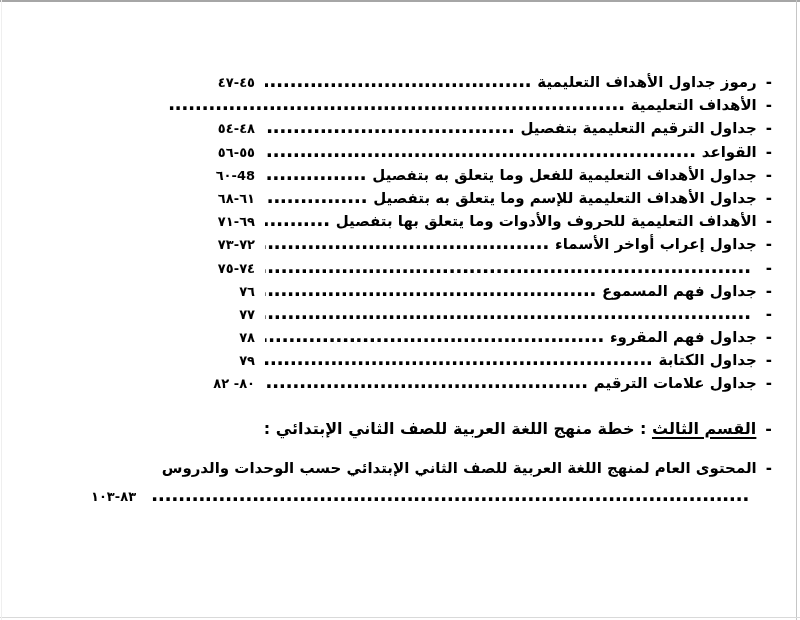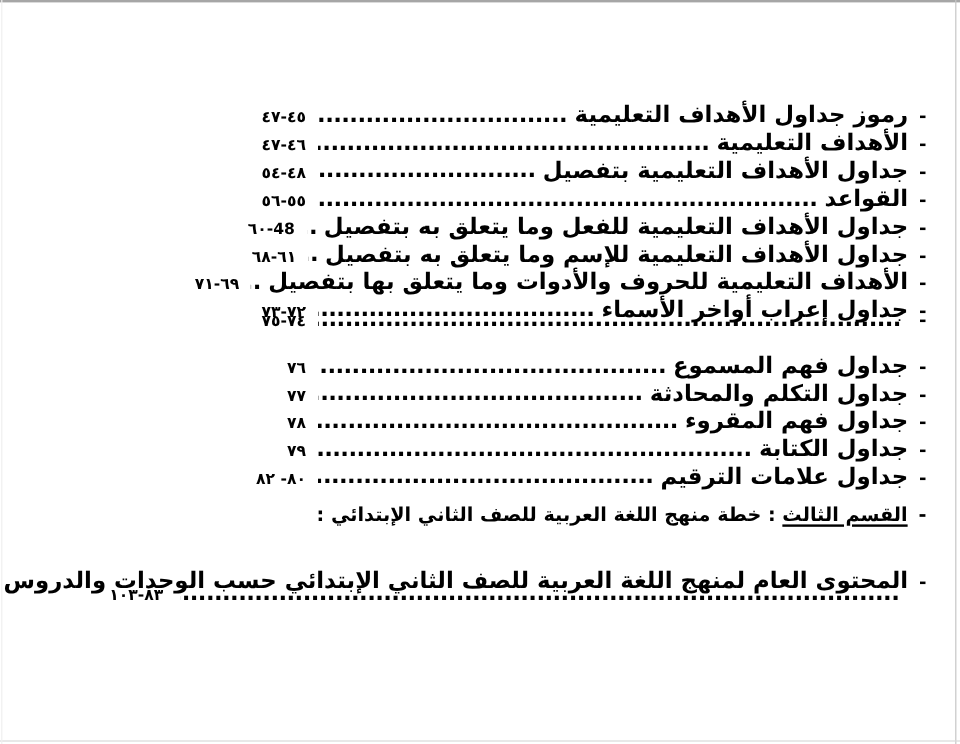--- a/index.html
+++ b/index.html
@@ -38,22 +38,21 @@
     line-height: 23.2px;
     white-space: nowrap;
   }
   .bullet {
     flex: 0 0 auto;
     font-size: 15px;
     margin-left: 9px;
   }
   .title {
     flex: 0 0 auto;
-    font-size: 19px;
-    margin-top: 16px;
+    font-size: 15px;
   }
   .leader {
     flex: 1 1 0;
     min-width: 8px;
     overflow: hidden;
     margin: 0 6px;
     white-space: nowrap;
   }
   .leader::after {
     content: "........................................................................................................................................................";
@@ -134,25 +133,24 @@
       <div class="toc-row">
         <span class="bullet">-</span>
         <span class="title">رموز جداول الأهداف التعليمية</span>
         <span class="leader"></span>
         <span class="pages">٤٥-٤٧</span>
       </div>
       <div class="toc-row">
         <span class="bullet">-</span>
         <span class="title">الأهداف التعليمية</span>
         <span class="leader"></span>
-        <span class="pages">٤٦-٤٧</span>
-      </div>
-      <div class="toc-row">
-        <span class="bullet">-</span>
-        <span class="title">جداول الأهداف التعليمية بتفصيل</span>
+      </div>
+      <div class="toc-row">
+        <span class="bullet">-</span>
+        <span class="title">جداول الترقيم التعليمية بتفصيل</span>
         <span class="leader"></span>
         <span class="pages">٤٨-٥٤</span>
       </div>
       <div class="toc-row">
         <span class="bullet">-</span>
         <span class="title">القواعد</span>
         <span class="leader"></span>
         <span class="pages">٥٥-٥٦</span>
       </div>
       <div class="toc-row">
@@ -185,21 +183,20 @@
         <span class="pages">٧٤-٧٥</span>
       </div>
       <div class="toc-row">
         <span class="bullet">-</span>
         <span class="title">جداول فهم المسموع</span>
         <span class="leader"></span>
         <span class="pages">٧٦</span>
       </div>
       <div class="toc-row">
         <span class="bullet">-</span>
-        <span class="title">جداول التكلم والمحادثة</span>
         <span class="leader"></span>
         <span class="pages">٧٧</span>
       </div>
       <div class="toc-row">
         <span class="bullet">-</span>
         <span class="title">جداول فهم المقروء</span>
         <span class="leader"></span>
         <span class="pages">٧٨</span>
       </div>
       <div class="toc-row">

